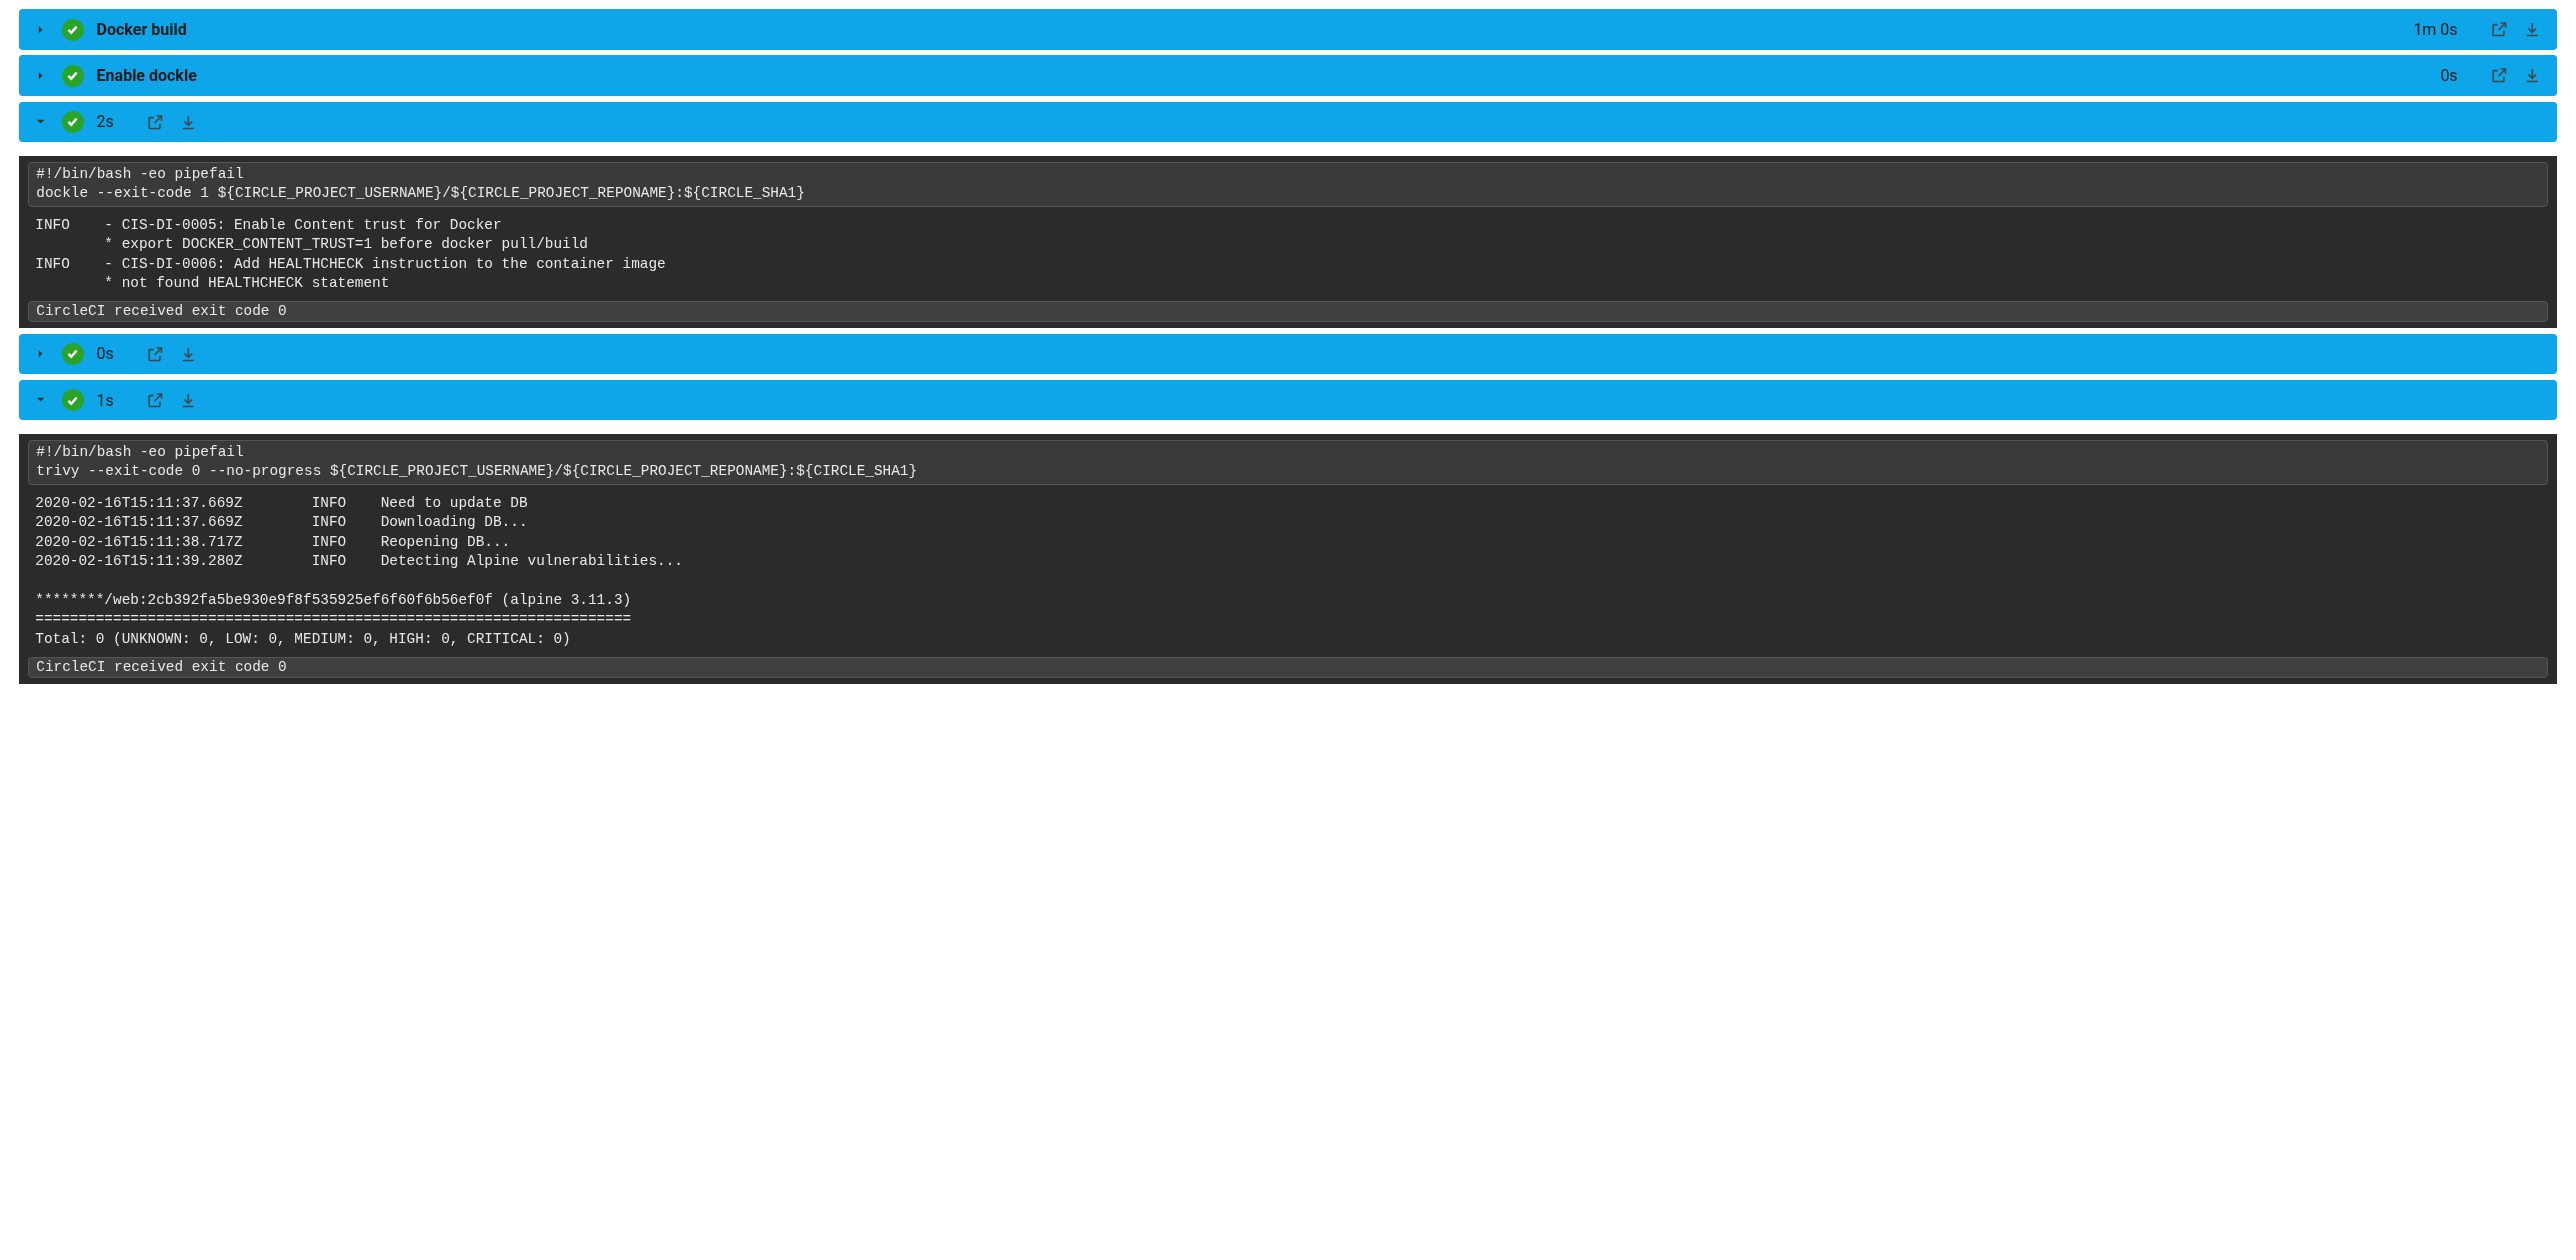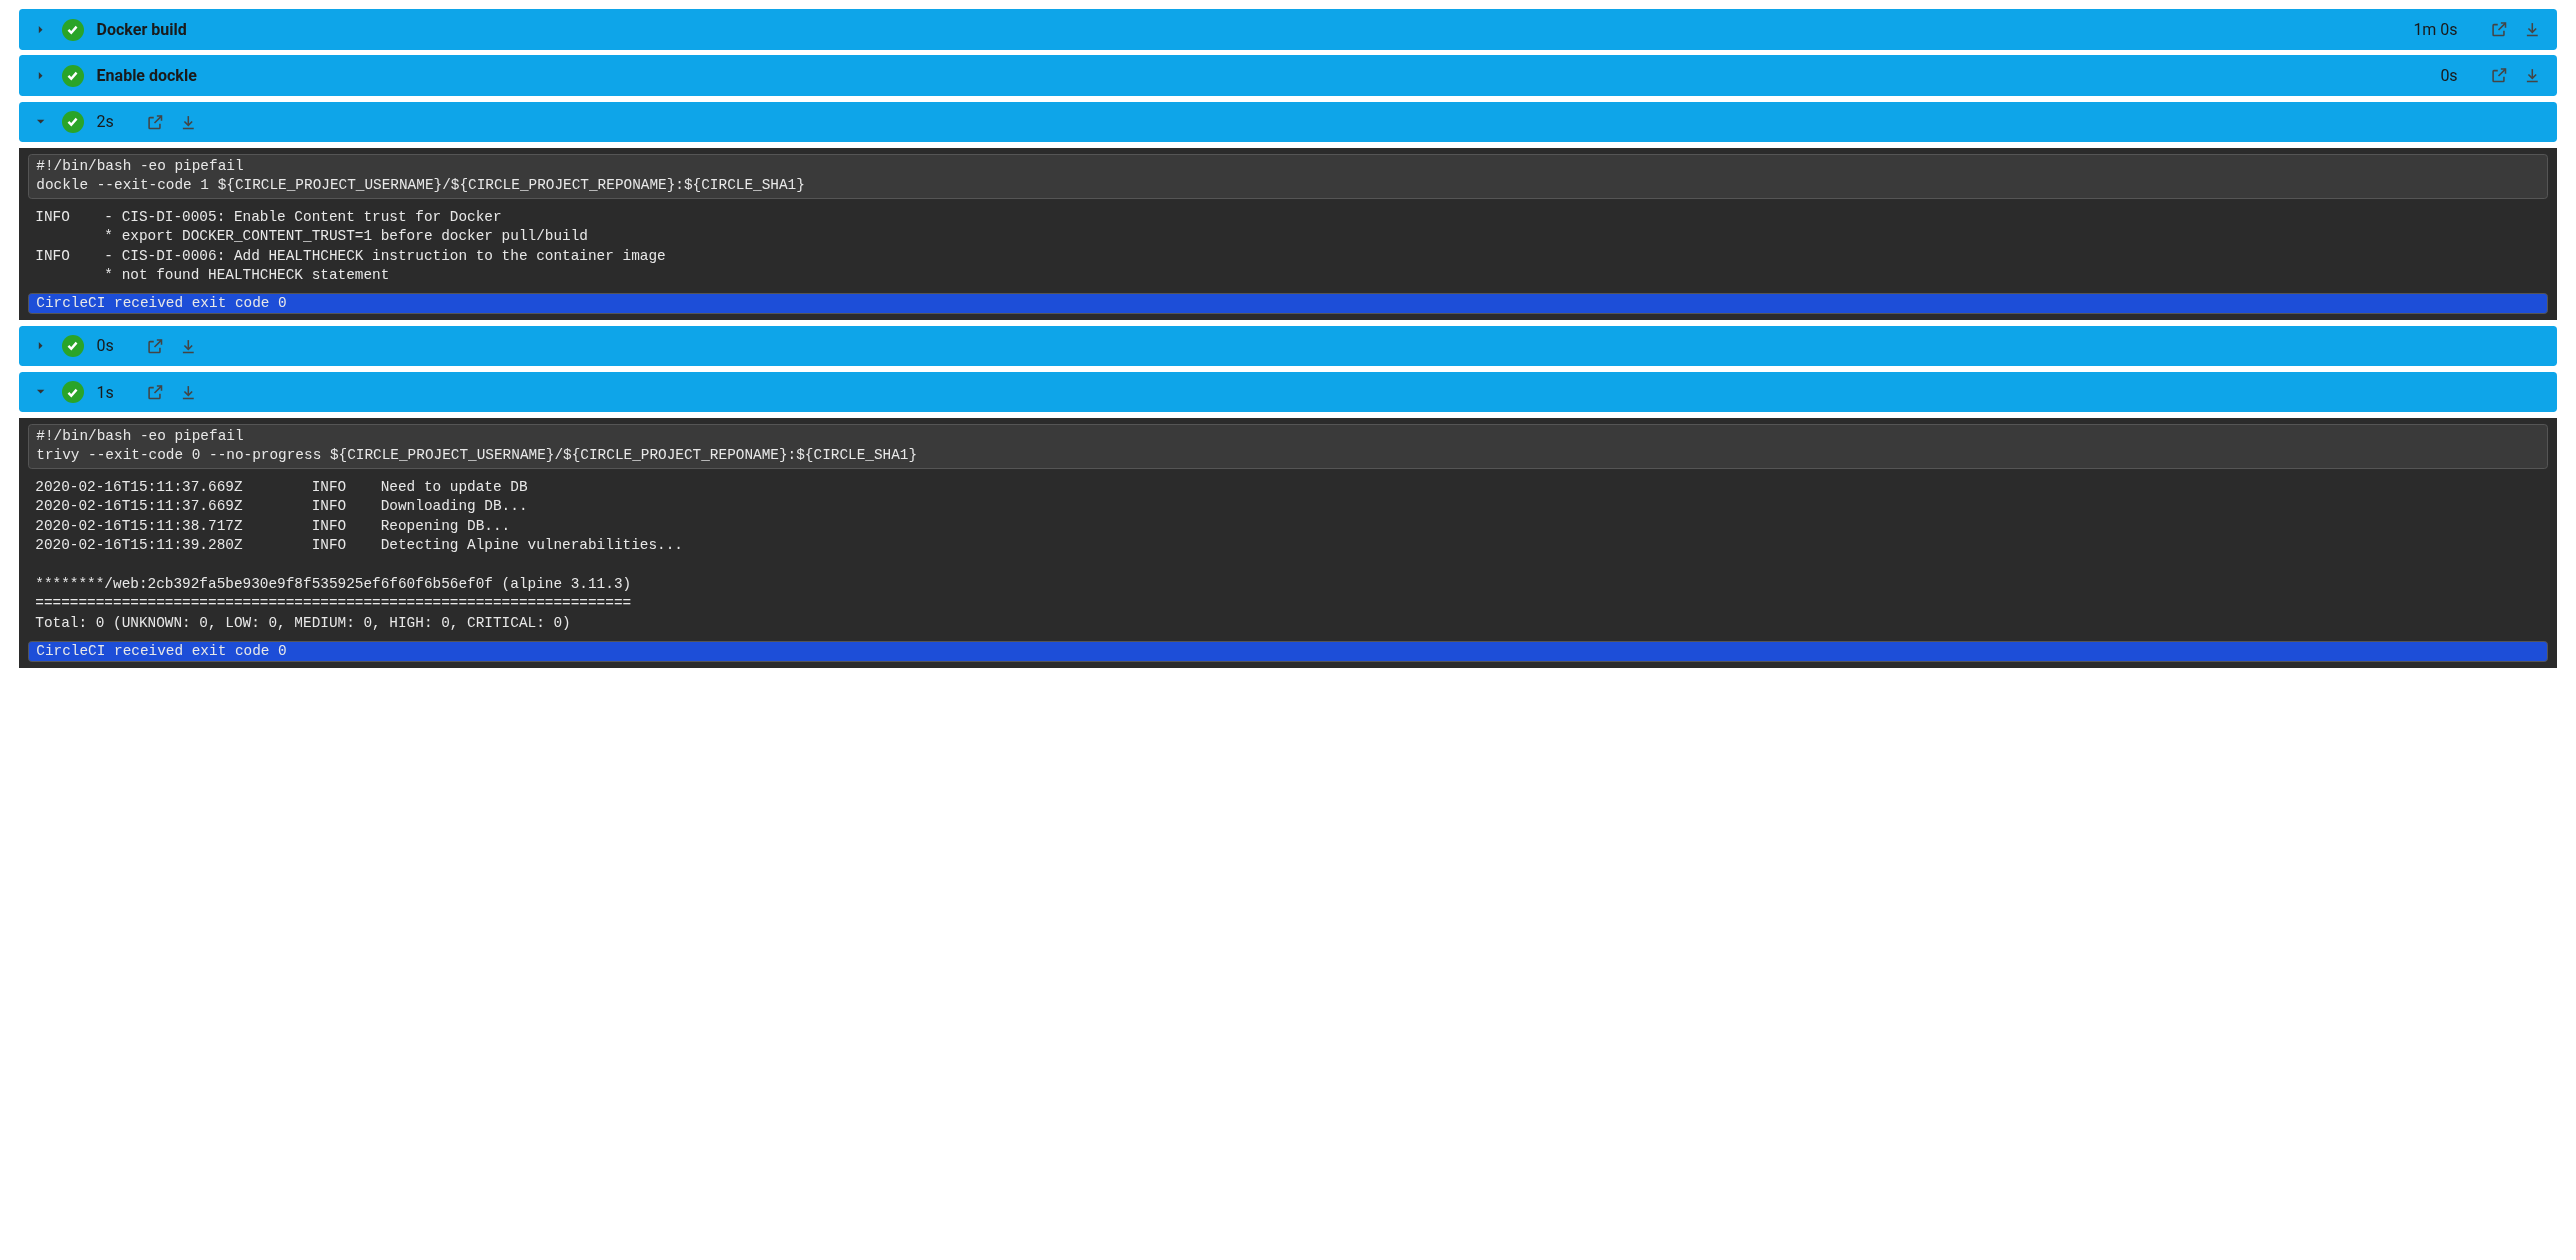--- a/index.html
+++ b/index.html
@@ -83,36 +83,36 @@
       fill: none;
       stroke-width: 2;
     }
     .terminal {
       background: #2b2b2b;
       color: #e8e8e8;
       font-family: "SFMono-Regular", Consolas, "Liberation Mono", Menlo, monospace;
       font-size: 14.4px;
       line-height: 1.35;
       padding: 5.6px 9.3px 5.6px 9.3px;
-      margin-top: 6px;
+      margin-top: 14px;
       white-space: pre;
       overflow-x: auto;
     }
     .terminal .cmd-box {
       background: #3a3a3a;
       border: 0.9px solid #555;
       border-radius: 3.7px;
       padding: 1.9px 7.4px;
       margin-bottom: 3.7px;
     }
     .terminal .output {
       padding: 5.6px 7.4px 3.7px 7.4px;
     }
     .terminal .footer-box {
-      background: #1d4ed8;
+      background: #404040;
       border: 0.9px solid #555;
       border-radius: 3.7px;
       padding: 0px 7.4px;
       margin-top: 3.7px;
     }
   </style>
 </head>
 <body>
 
 <div id="steps-container">

